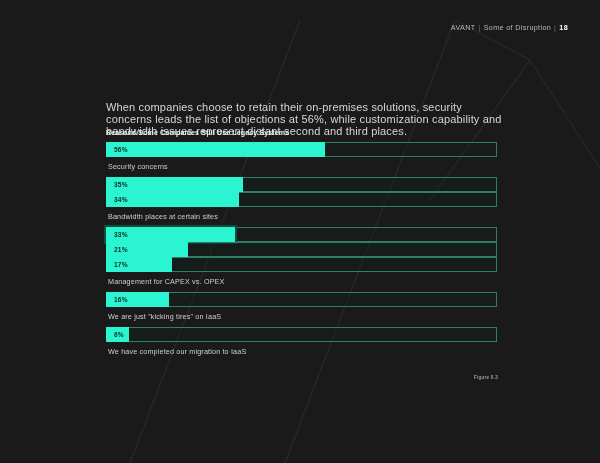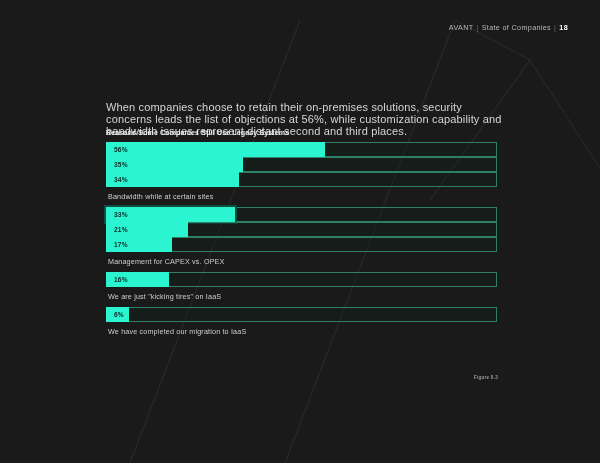--- a/index.html
+++ b/index.html
@@ -140,47 +140,48 @@
       <path d="M 285 463 L 455 20"></path>
       <path d="M 430 200 L 530 60 L 600 168"></path>
       <path d="M 455 20 L 530 60"></path>
     </g>
     <g fill="none" stroke="#242424" stroke-width="1.2">
       <path d="M 530 60 L 600 168"></path>
     </g>
   </svg>
 
   <div id="header">
-    <span>AVANT</span><span class="sep">|</span><span>State of Companies</span><span class="sep">|</span><span class="pageno">18</span>
+    <span>AVANT</span><span class="sep">|</span><span>Some of Disruption</span><span class="sep">|</span><span class="pageno">18</span>
   </div>
 
   <p id="intro">When companies choose to retain their on-premises solutions, security concerns leads the list of objections at 56%, while customization capability and bandwidth issues represent distant second and third places.</p>
 
   <div id="chart">
     <div id="chart-title">Reasons Some Companies Still Use Legacy Systems</div>
     <div id="bars">
         <div class="bar-row">
           <div class="bar-track"></div>
           <div class="bar-fill" style="width: 218.96px;">
             <span class="bar-value">56%</span>
           </div>
         </div>
+        <div class="bar-label">Security concerns</div>
         <div class="bar-row">
           <div class="bar-track"></div>
           <div class="bar-fill" style="width: 136.85px;">
             <span class="bar-value">35%</span>
           </div>
         </div>
         <div class="bar-row">
           <div class="bar-track"></div>
           <div class="bar-fill" style="width: 132.94px;">
             <span class="bar-value">34%</span>
           </div>
         </div>
-        <div class="bar-label">Bandwidth while at certain sites</div>
+        <div class="bar-label">Bandwidth places at certain sites</div>
         <div class="bar-row highlight">
           <div class="bar-track"></div>
           <div class="bar-fill" style="width: 129.03px;">
             <span class="bar-value">33%</span>
           </div>
         </div>
         <div class="bar-row">
           <div class="bar-track"></div>
           <div class="bar-fill" style="width: 82.11px;">
             <span class="bar-value">21%</span>

